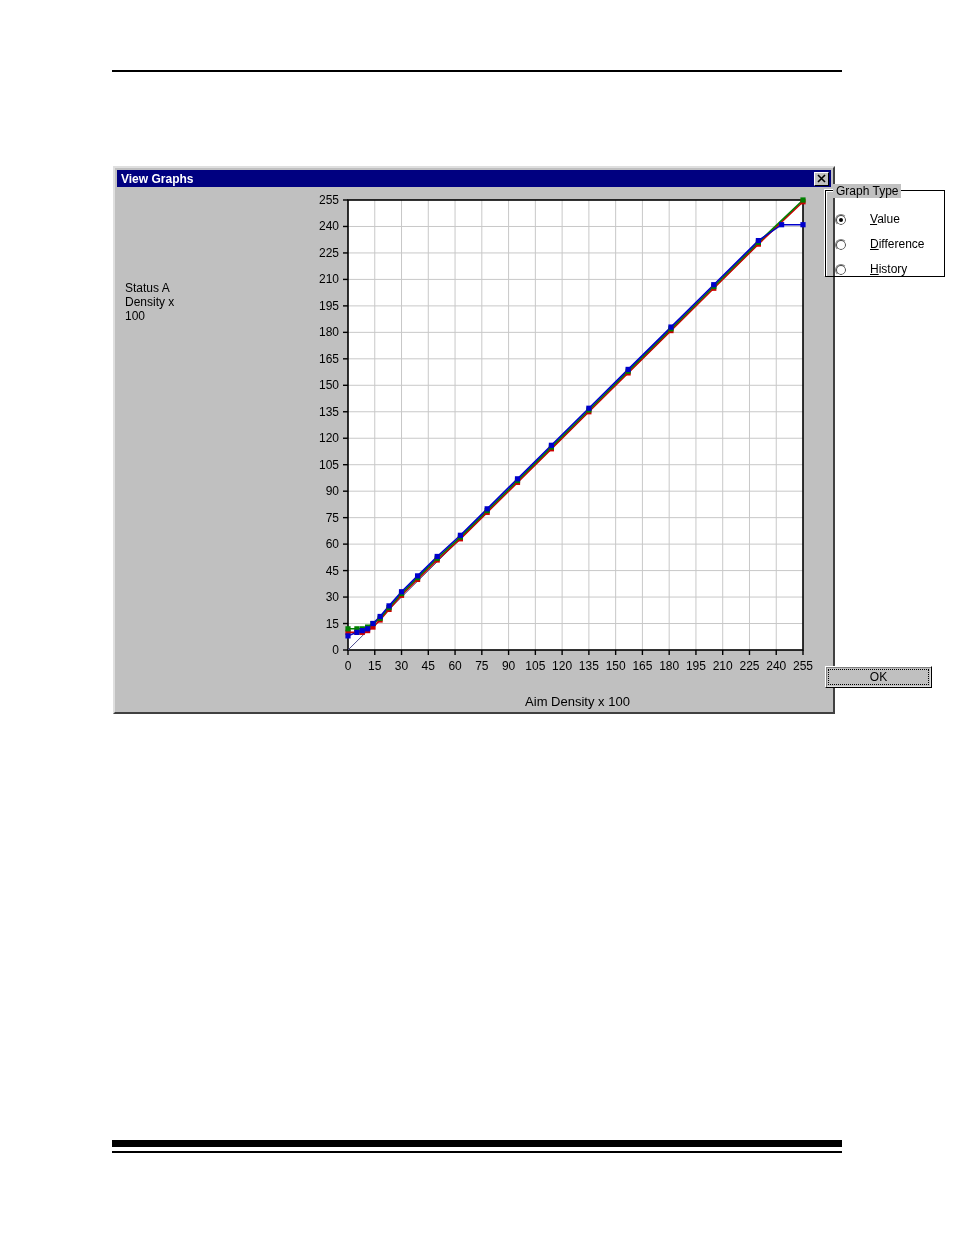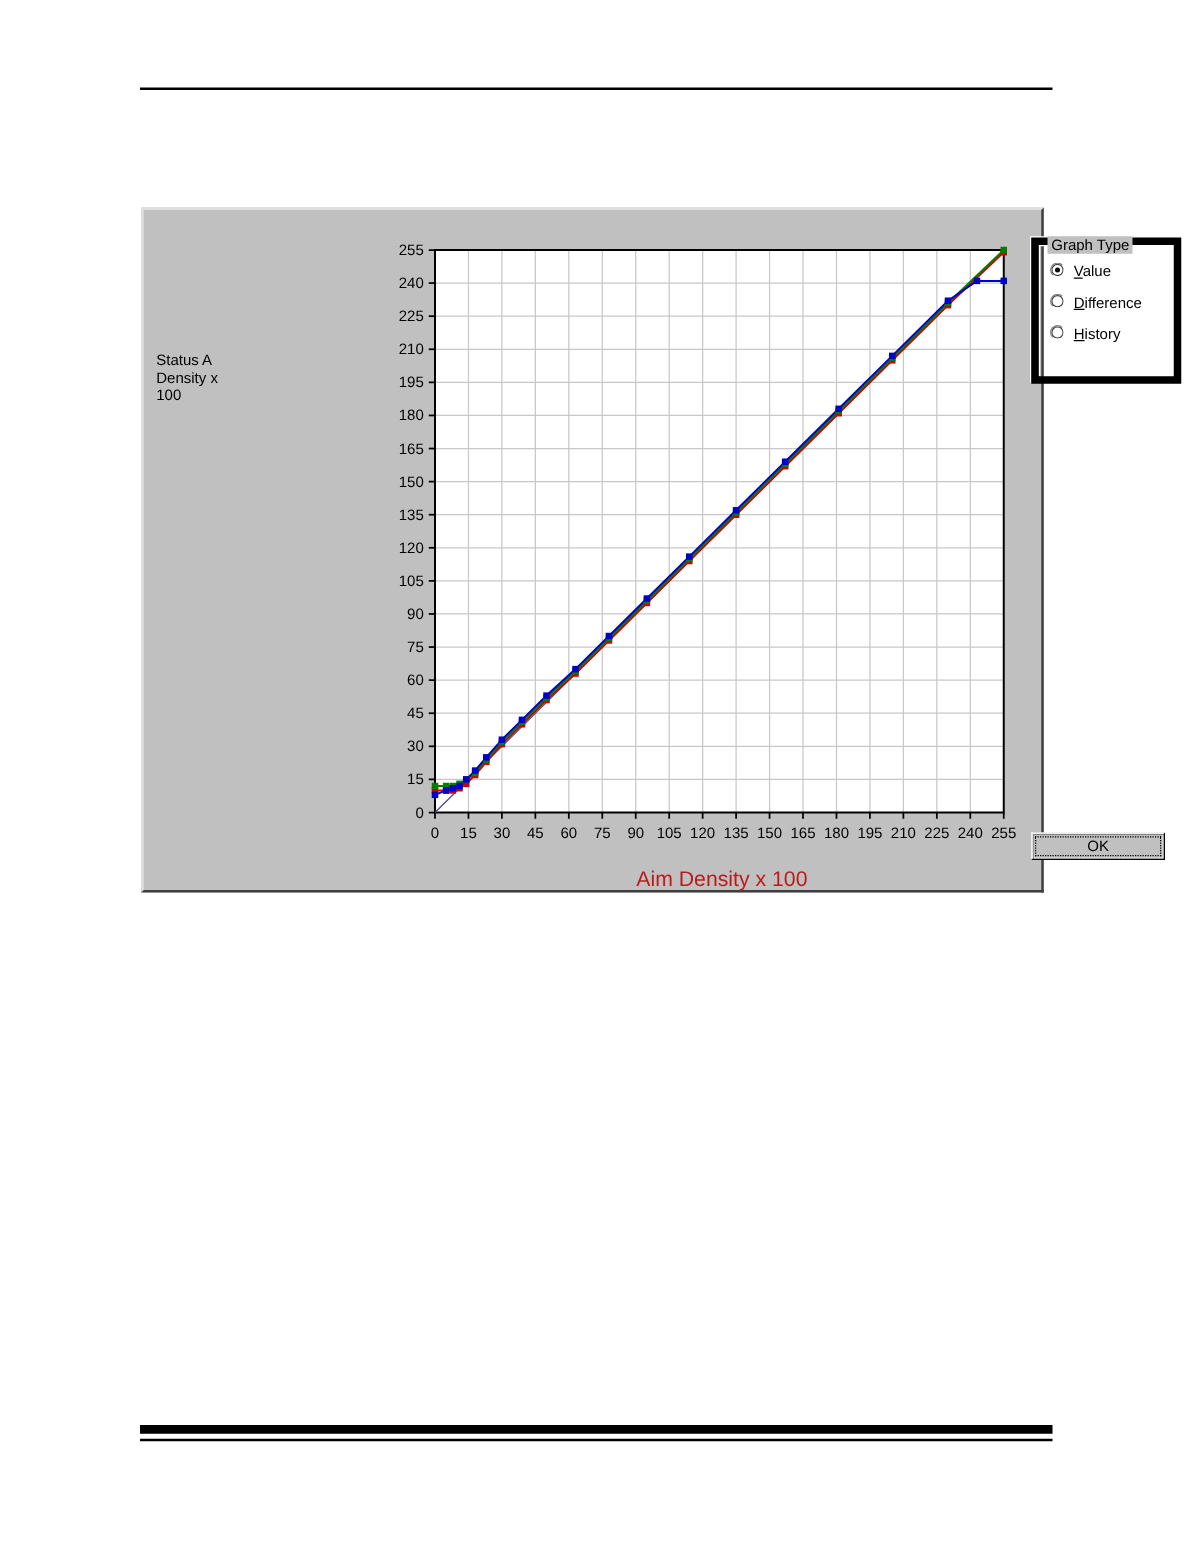--- a/index.html
+++ b/index.html
@@ -47,38 +47,38 @@
   .chart-title{
     position:absolute;left:233px;top:22px;width:455px;
     text-align:center;font-size:13px;color:#000;
   }
   .y-axis-caption{
     position:absolute;left:8px;top:92px;width:80px;
     font-size:12px;color:#000;line-height:14px;
   }
   .x-axis-caption{
     position:absolute;left:233px;top:505px;width:455px;
-    text-align:center;font-size:17px;color:#b91c1c;
+    text-align:center;font-size:13px;color:#000000;
   }
   .plot-wrap{position:absolute;left:0;top:0;width:714px;height:500px;}
   .plot-wrap svg{display:block;}
 
   
   .controls{position:absolute;left:710px;top:22px;width:120px;}
   .groupbox{
     position:relative;margin-bottom:9px;
-    border:6px solid #000000;
+    border:1px solid #000000;
     box-shadow:1px 1px 0 #ffffff inset, -1px -1px 0 #ffffff;
-    padding:14px 6px 20px 9px;
+    padding:14px 6px 0 9px;
   }
   .groupbox > .gb-title{
     position:absolute;top:-7px;left:7px;background:#c0c0c0;
     padding:0 3px;font-size:12px;color:#000;white-space:nowrap;
   }
-  .row{display:flex;align-items:flex-start;height:21px;margin-bottom:4px;cursor:default;}
+  .row{display:flex;align-items:flex-end;height:21px;margin-bottom:4px;cursor:default;gap:16px;}
   .row:last-child{margin-bottom:0;}
   .radio{
     width:12px;height:12px;border-radius:50%;
     background:#ffffff;
     border-top:1px solid #808080;border-left:1px solid #808080;
     border-right:1px solid #ffffff;border-bottom:1px solid #ffffff;
     box-shadow:0 0 0 1px #404040 inset;
     margin-right:7px;position:relative;box-sizing:border-box;flex:0 0 auto;
   }
   .radio.checked::after{
@@ -122,20 +122,28 @@
   }
   .tick-lbl{font-size:12px;fill:#000;font-family:"Liberation Sans", sans-serif;}
 </style>
 </head>
 <body>
 
 <div class="page-header-rule"></div>
 
 <div class="dialog">
 
+  <div class="titlebar">
+    <span class="titlebar-text">View Graphs</span>
+    <div class="close-btn">
+      <svg width="9" height="9" viewBox="0 0 9 9" aria-hidden="true">
+        <path d="M1 1 L8 8 M8 1 L1 8" stroke="#000" stroke-width="1.6" fill="none"></path>
+      </svg>
+    </div>
+  </div>
 
   <div class="graph-area">
 
     <div class="chart-title">Measured Density vs Aims</div>
 
     <div class="y-axis-caption"><span style="white-space:pre-line">Status A
 Density x
 100</span></div>
 
     <div class="x-axis-caption">Aim Density x 100</div>

